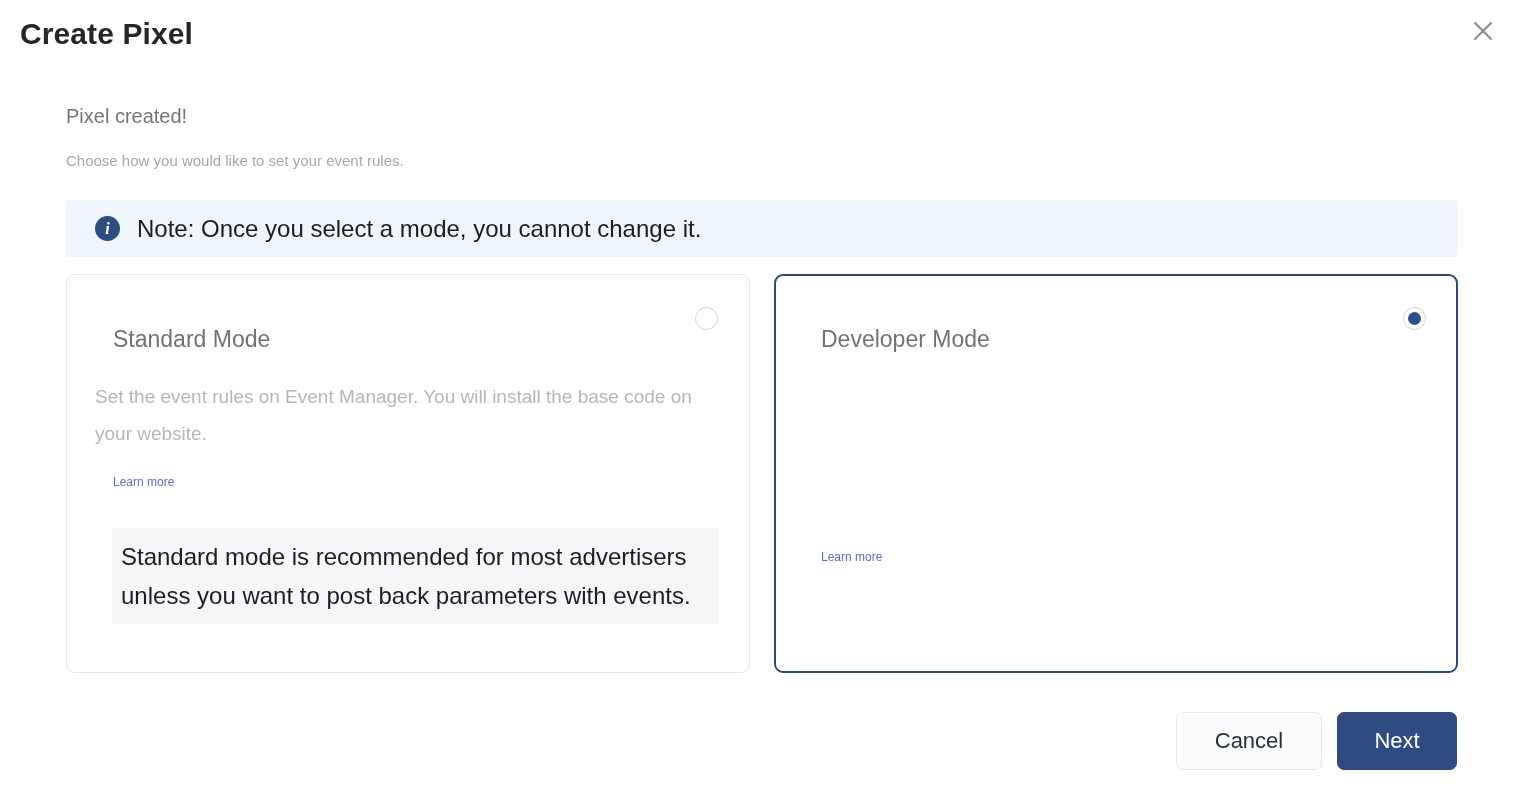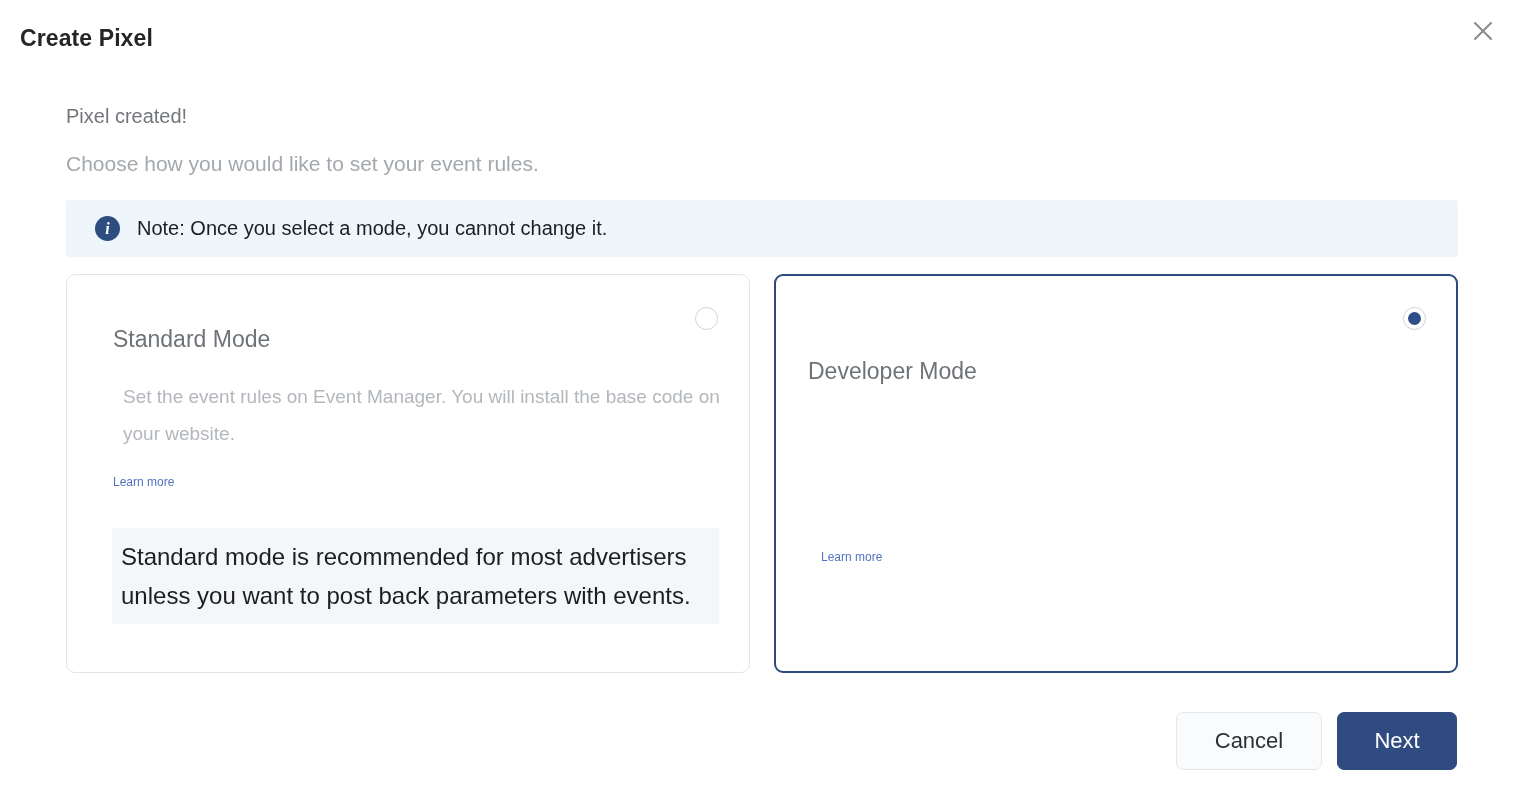--- a/index.html
+++ b/index.html
@@ -20,22 +20,22 @@
   
   .modal-header {
     position: absolute;
     top: 0; left: 0;
     width: 1526px;
     height: 62px;
   }
   .modal-title {
     position: absolute;
     left: 20px;
-    top: 25px;
-    font-size: 23px;
+    top: 17px;
+    font-size: 30px;
     font-weight: bold;
     color: #262626;
     letter-spacing: 0.1px;
     white-space: nowrap;
   }
   .close-button {
     position: absolute;
     right: 26px;
     top: 14px;
     width: 34px;
@@ -60,21 +60,21 @@
     top: 43px;
     font-size: 20px;
     font-weight: normal;
     color: #72767b;
     white-space: nowrap;
   }
   .section-subheading {
     position: absolute;
     left: 66px;
     top: 90px;
-    font-size: 21px;
+    font-size: 15px;
     font-weight: normal;
     color: #a3a8ad;
     white-space: nowrap;
   }
 
   
   .info-banner {
     position: absolute;
     left: 66px;
     top: 138px;
@@ -97,21 +97,21 @@
     font-weight: bold;
     font-size: 16px;
     display: flex;
     align-items: center;
     justify-content: center;
     flex: none;
     line-height: 1;
   }
   .info-text {
     margin-left: 17px;
-    font-size: 20px;
+    font-size: 24px;
     color: #1c1e21;
     white-space: nowrap;
   }
 
   
   .cards-row {
     position: absolute;
     left: 66px;
     top: 212px;
     width: 1392px;
@@ -134,25 +134,25 @@
     border: 2px solid #2c4a7c;
   }
   .card-title {
     position: absolute;
     left: 46px;
     top: 51px;
     font-size: 23px;
     color: #6e7378;
     white-space: nowrap;
   }
-  .mode-card.right .card-title { left: 32px; top: 50px; margin-top: 32px; }
+  .mode-card.right .card-title { left: 45px; top: 50px; }
 
   .card-desc {
     position: absolute;
-    left: 56px;
+    left: 28px;
     top: 103px;
     width: 610px;
     font-size: 19px;
     line-height: 37px;
     color: #b3b7bb;
   }
   .mode-card.right .card-desc {
     left: 45px;
     top: 102px;
     width: 600px;

